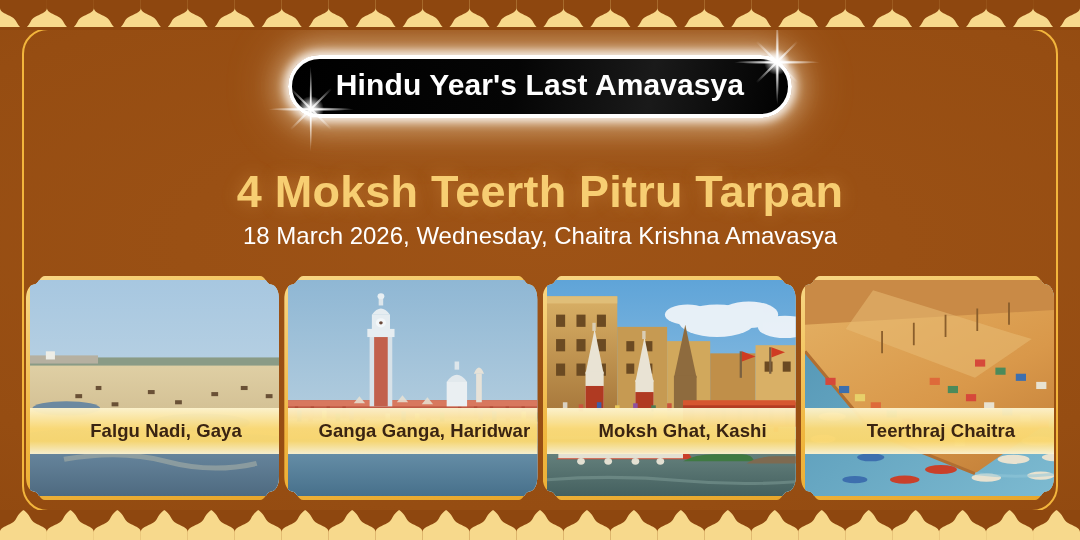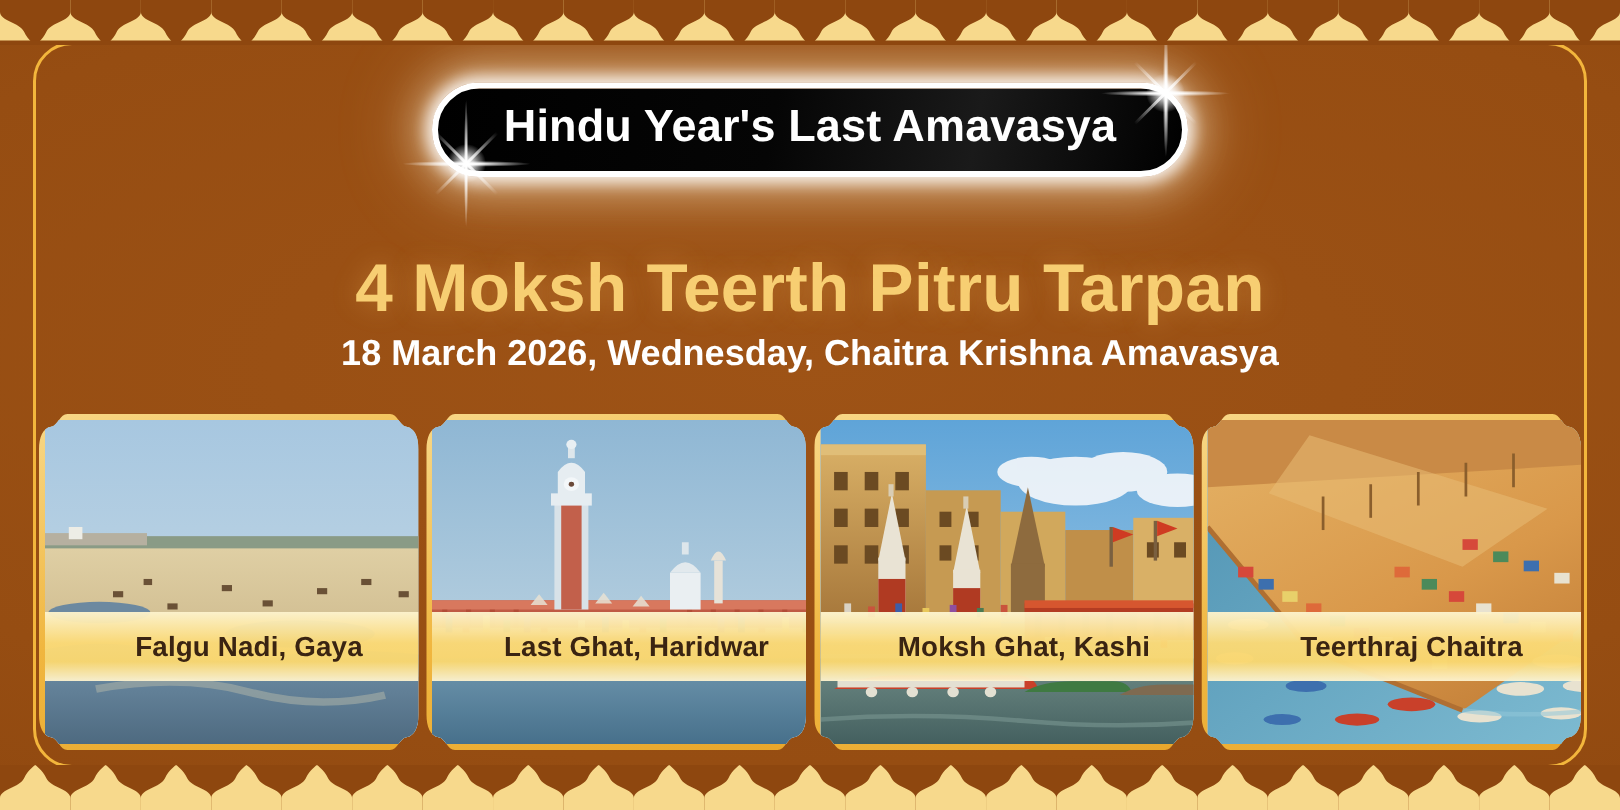--- a/index.html
+++ b/index.html
@@ -68,21 +68,21 @@
   .spark u.b{transform:translate(-50%,-50%) rotate(-45deg);}
 
   
   .headline{
     position:absolute;top:166px;left:0;width:1080px;text-align:center;z-index:4;
     font-size:45px;font-weight:700;color:#F7CE72;letter-spacing:.2px;
     text-shadow:0 0 18px rgba(255,200,110,.30);
   }
   .subline{
     position:absolute;top:222px;left:0;width:1080px;text-align:center;z-index:4;
-    font-size:24px;font-weight:700;color:#FFFFFF;letter-spacing:0px;
+    font-size:24px;font-weight:400;color:#FFFFFF;letter-spacing:0px;
   }
 
   
   .cards{
     position:absolute;left:26px;top:276px;width:1028px;
     display:flex;justify-content:space-between;z-index:4;
   }
   .card{
     position:relative;width:245px;height:216px;
     padding:4px;
@@ -532,21 +532,21 @@
             </g>
             <g fill="#E8E2D4" opacity=".85">
               <path d="M96 120 l10 0 l-5 -7 Z"></path>
                 <path d="M118 122 l10 0 l-5 -7 Z"></path>
                 <path d="M58 121 l10 0 l-5 -7 Z"></path>
             </g>
             <rect y="156" width="240" height="56" fill="url(#wat2)"></rect>
             <path d="M0 160 Q60 156 120 161 Q180 166 240 160" stroke="#86A8BC" stroke-width="3" fill="none" opacity=".6"></path>
           </svg>
         </div>
-        <div class="caption">Last Ghat, Haridwar</div>
+        <div class="caption">Ganga Ganga, Haridwar</div>
       </div>
     </div>
 
     <div class="card cusp">
       <div class="card-inner">
         <div class="photo">
           <svg viewBox="0 0 240 212" preserveAspectRatio="none" aria-hidden="true">
             <defs>
               <linearGradient id="sk3" x1="0" y1="0" x2="0" y2="1">
                 <stop offset="0%" stop-color="#5FA4D8"></stop>

